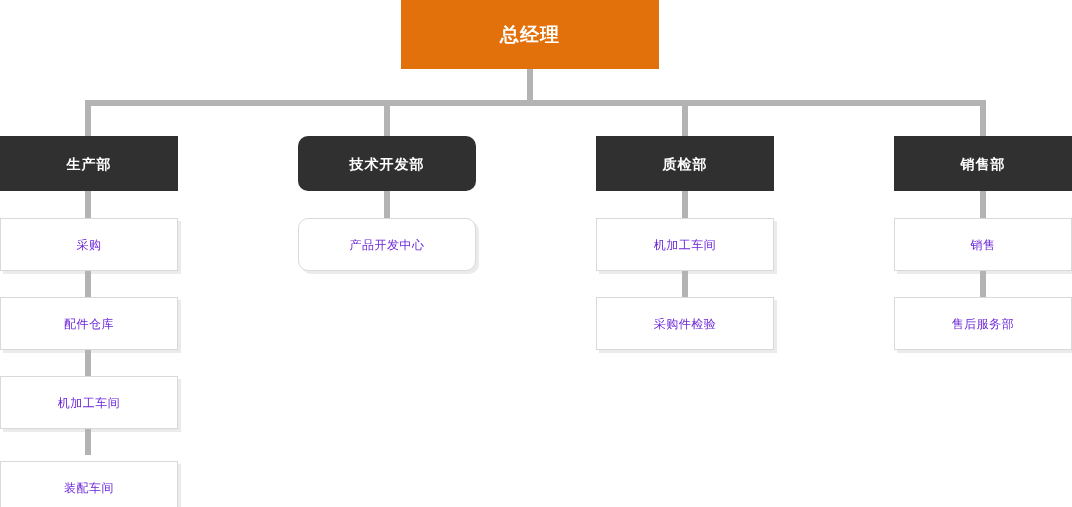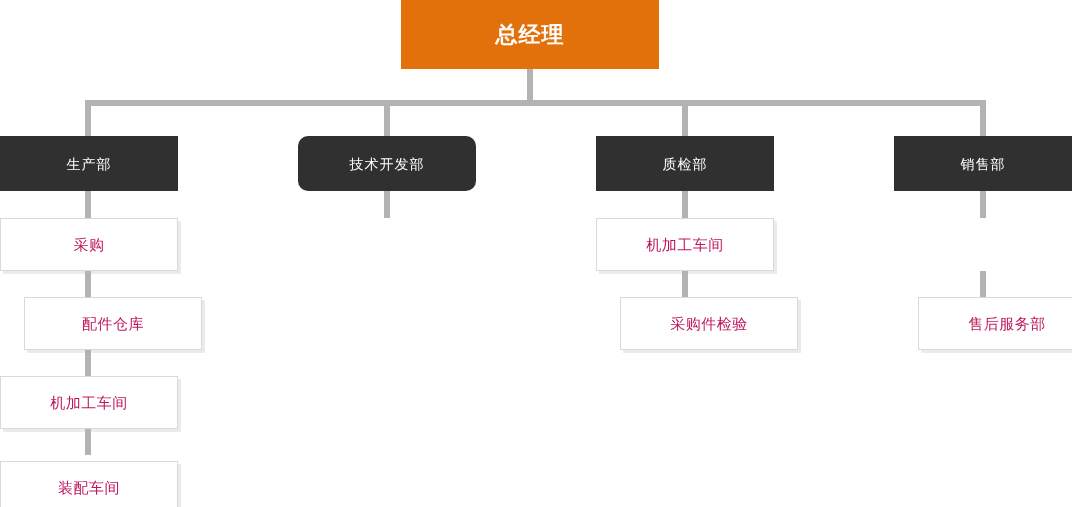--- a/index.html
+++ b/index.html
@@ -40,75 +40,75 @@
     width: 258px;
     height: 69px;
     background: #e2700b;
     display: flex;
     align-items: center;
     justify-content: center;
     box-sizing: border-box;
   }
   .node-root .node-label {
     color: #ffffff;
-    font-size: 22px;
+    font-size: 19px;
     font-weight: bold;
     letter-spacing: 1px;
     line-height: 1;
   }
 
   
   .node-dept {
     position: absolute;
     top: 136px;
     width: 178px;
     height: 55px;
     background: #303030;
     display: flex;
     align-items: center;
     justify-content: center;
     box-sizing: border-box;
   }
   .node-dept .node-label {
     color: #ffffff;
     font-size: 14px;
-    font-weight: normal;
+    font-weight: bold;
     letter-spacing: 1px;
     line-height: 1;
   }
 
   
   .node-sub {
     position: absolute;
     width: 178px;
     height: 53px;
     background: #ffffff;
     border: 1px solid #d9d9d9;
     box-shadow: 3px 3px 0 0 #ebebeb;
     display: flex;
     align-items: center;
     justify-content: center;
     box-sizing: border-box;
   }
   .node-sub .node-label {
-    color: #be185d;
-    font-size: 15px;
+    color: #6d28d9;
+    font-size: 12px;
     letter-spacing: 0.5px;
     line-height: 1;
   }
 
   
   .col-1 { left: 0px; }
   .col-2 { left: 298px; border-radius: 10px; }
   .col-3 { left: 596px; text-align: center; }
   .col-4 { left: 894px; }
 
   
   .row-1 { top: 218px; }
-  .row-2 { top: 297px; margin-left: 24px; }
+  .row-2 { top: 297px; }
   .row-3 { top: 376px; }
   .row-4 { top: 461px; }
 </style>
 </head>
 <body>
 
 <div id="org-chart">
 
   <div class="node-root">
     <span class="node-label">总经理</span>
@@ -144,39 +144,45 @@
   <div class="conn-v" style="left:85px; top:429px; height:26px;"></div>
   <div class="node-sub col-1 row-4">
     <span class="node-label">装配车间</span>
   </div>
 
   <div class="node-dept col-2">
     <span class="node-label">技术开发部</span>
   </div>
 
   <div class="conn-v" style="left:384px; top:191px; height:27px;"></div>
+  <div class="node-sub col-2 row-1">
+    <span class="node-label">产品开发中心</span>
+  </div>
 
   <div class="node-dept col-3">
     <span class="node-label">质检部</span>
   </div>
 
   <div class="conn-v" style="left:682px; top:191px; height:27px;"></div>
   <div class="node-sub col-3 row-1">
     <span class="node-label">机加工车间</span>
   </div>
 
   <div class="conn-v" style="left:682px; top:271px; height:26px;"></div>
   <div class="node-sub col-3 row-2">
     <span class="node-label">采购件检验</span>
   </div>
 
   <div class="node-dept col-4">
     <span class="node-label">销售部</span>
   </div>
 
   <div class="conn-v" style="left:980px; top:191px; height:27px;"></div>
+  <div class="node-sub col-4 row-1">
+    <span class="node-label">销售</span>
+  </div>
 
   <div class="conn-v" style="left:980px; top:271px; height:26px;"></div>
   <div class="node-sub col-4 row-2">
     <span class="node-label">售后服务部</span>
   </div>
 
 </div>
 
 </body></html>

